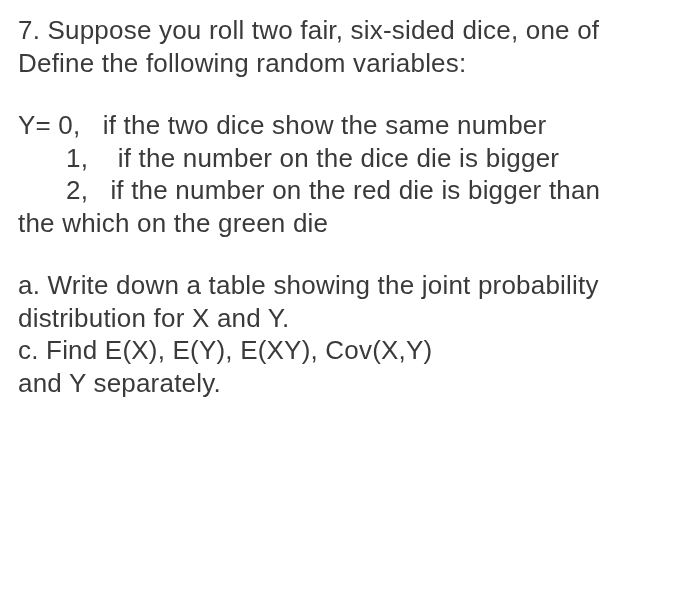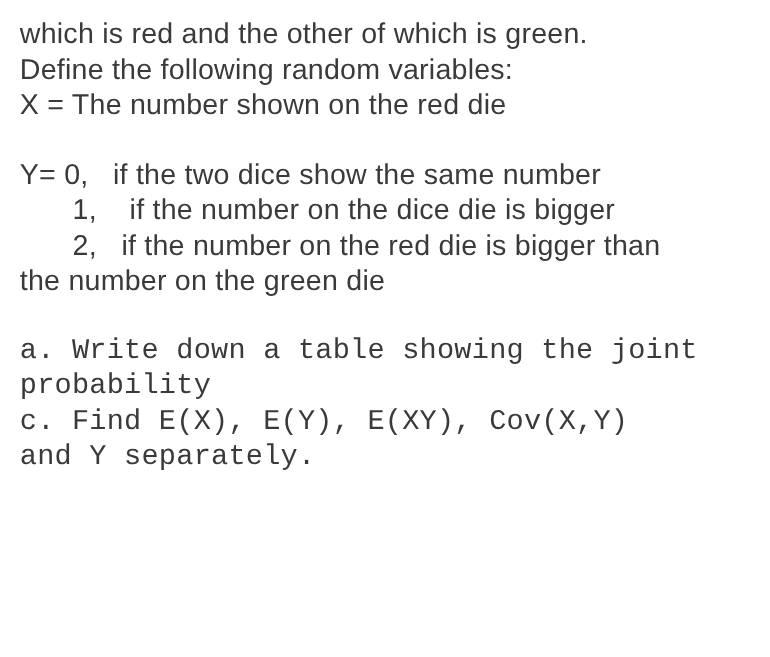--- a/index.html
+++ b/index.html
@@ -16,46 +16,45 @@
       line-height: 1.25;
       color: #3a3a3a;
       padding: 14px 18px;
       letter-spacing: 0.2px;
     }
     .block {
       margin-bottom: 30px;
     }
     .block:last-child {
       margin-bottom: 0;
-      font-family: Liberation Mono, monospace;
     }
     .indent {
       display: inline-block;
       width: 48px;
     }
   </style>
 </head>
 <body>
 
 <div class="block">
-  <div>which is red and the other of which is green.</div>
+  <div>7. Suppose you roll two fair, six-sided dice, one of</div>
   <div>Define the following random variables:</div>
-  <div>X = The number shown on the red die</div>
 </div>
 
 <div class="block">
   <div>
     <span>Y= 0,</span>&nbsp;&nbsp;&nbsp;<span>if the two dice show the same number</span>
   </div>
   <div>
     <span class="indent"></span><span>1,</span>&nbsp;&nbsp;&nbsp;&nbsp;<span>if the number on the dice die is bigger</span>
   </div>
   <div>
     <span class="indent"></span><span>2,</span>&nbsp;&nbsp;&nbsp;<span>if the number on the red die is bigger than</span>
   </div>
-  <div>the number on the green die</div>
+  <div>the which on the green die</div>
 </div>
 
 <div class="block">
   <div>a. Write down a table showing the joint probability</div>
+  <div>distribution for X and Y.</div>
   <div>c. Find E(X), E(Y), E(XY), Cov(X,Y)</div>
   <div>and Y separately.</div>
 </div>
 
 </body></html>

